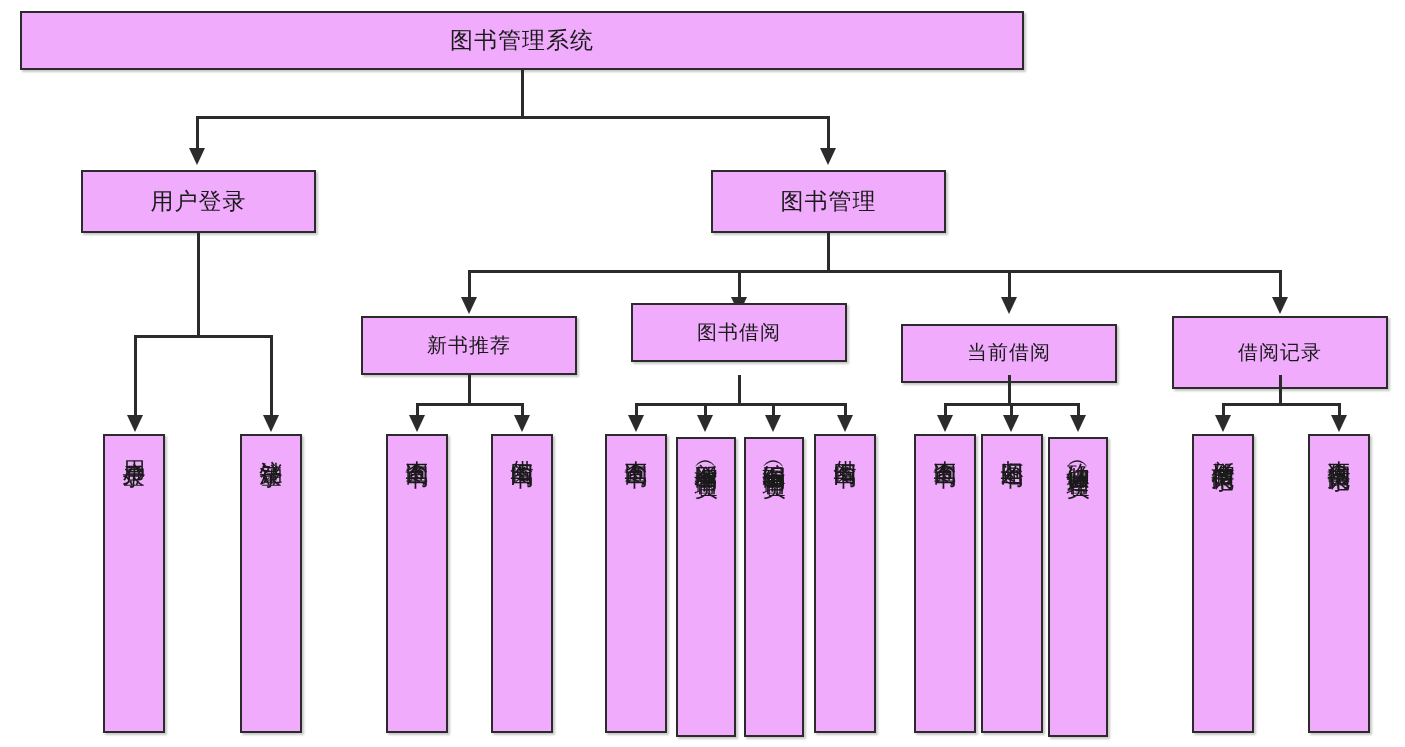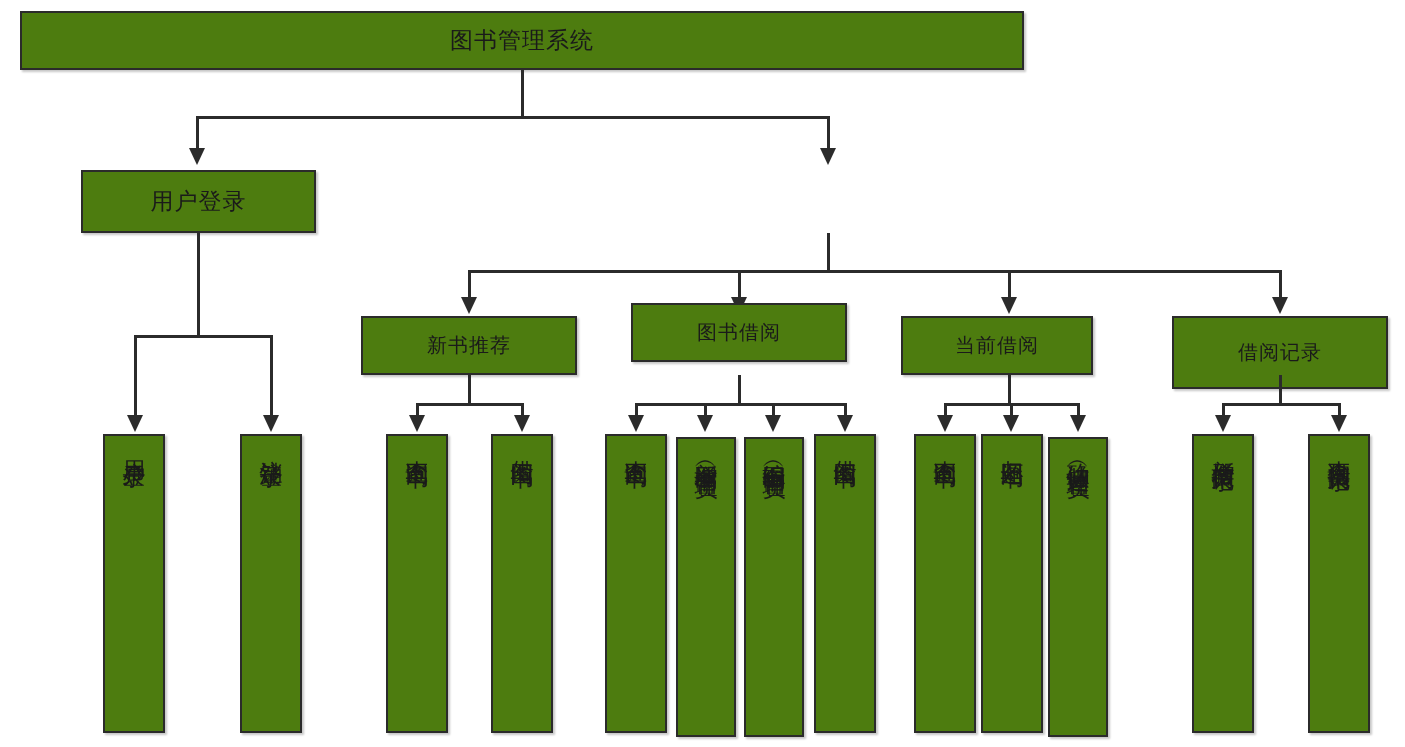--- a/index.html
+++ b/index.html
@@ -13,21 +13,21 @@
   #canvas {
     position: relative;
     width: 1405px;
     height: 747px;
     background: #ffffff;
     overflow: hidden;
   }
   .node {
     position: absolute;
     box-sizing: border-box;
-    background: #4d7c0f;
+    background: #f0abfc;
     border: 2px solid #2b2b2b;
     box-shadow: 2px 2px 2px rgba(0,0,0,0.22);
     display: flex;
     align-items: center;
     justify-content: center;
   }
   .node .label {
     color: #1a1a1a;
     font-size: 22px;
     line-height: 1.18;
@@ -90,20 +90,23 @@
   <div class="edge v" style="left:196px; top:116px; width:3px; height:34px;"></div>
   <div class="arrow" style="left:189px; top:148px;"></div>
 
   <div class="edge v" style="left:827px; top:116px; width:3px; height:34px;"></div>
   <div class="arrow" style="left:820px; top:148px;"></div>
 
   <div class="node lvl2" style="left:81px; top:170px; width:235px; height:63px;">
     <span class="label">用户登录</span>
   </div>
 
+  <div class="node lvl2" style="left:711px; top:170px; width:235px; height:63px;">
+    <span class="label">图书管理</span>
+  </div>
 
   <div class="edge v" style="left:197px; top:233px; width:3px; height:104px;"></div>
   <div class="edge h" style="left:134px; top:335px; width:139px; height:3px;"></div>
   <div class="edge v" style="left:134px; top:335px; width:3px; height:82px;"></div>
   <div class="arrow" style="left:127px; top:415px;"></div>
   <div class="edge v" style="left:270px; top:335px; width:3px; height:82px;"></div>
   <div class="arrow" style="left:263px; top:415px;"></div>
 
   <div class="node vertical" style="left:103px; top:434px; width:62px; height:299px;">
     <span class="label">用户登录</span>
@@ -126,21 +129,21 @@
 
   <div class="edge v" style="left:1279px; top:270px; width:3px; height:29px;"></div>
   <div class="arrow" style="left:1272px; top:297px;"></div>
 
   <div class="node lvl3" style="left:361px; top:316px; width:216px; height:59px;">
     <span class="label">新书推荐</span>
   </div>
   <div class="node lvl3" style="left:631px; top:303px; width:216px; height:59px;">
     <span class="label">图书借阅</span>
   </div>
-  <div class="node lvl3" style="left:901px; top:316px; width:192px; height:59px;">
+  <div class="node lvl3" style="left:901px; top:324px; width:216px; height:59px;font-family:Liberation Mono, monospace;">
     <span class="label">当前借阅</span>
   </div>
   <div class="node lvl3" style="left:1172px; top:316px; width:216px; height:73px;">
     <span class="label">借阅记录</span>
   </div>
 
   <div class="edge v" style="left:468px; top:375px; width:3px; height:30px;"></div>
   <div class="edge h" style="left:416px; top:403px; width:108px; height:3px;"></div>
   <div class="edge v" style="left:416px; top:403px; width:3px; height:14px;"></div>
   <div class="arrow" style="left:409px; top:415px;"></div>

